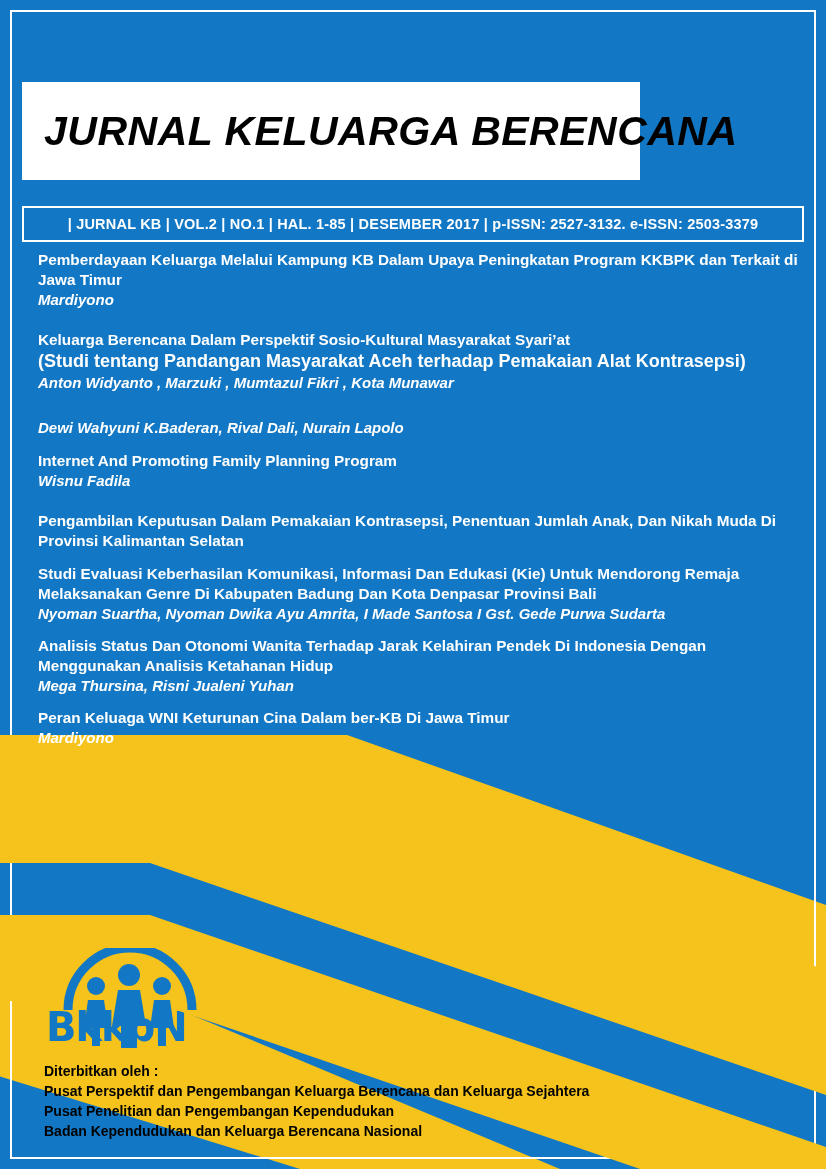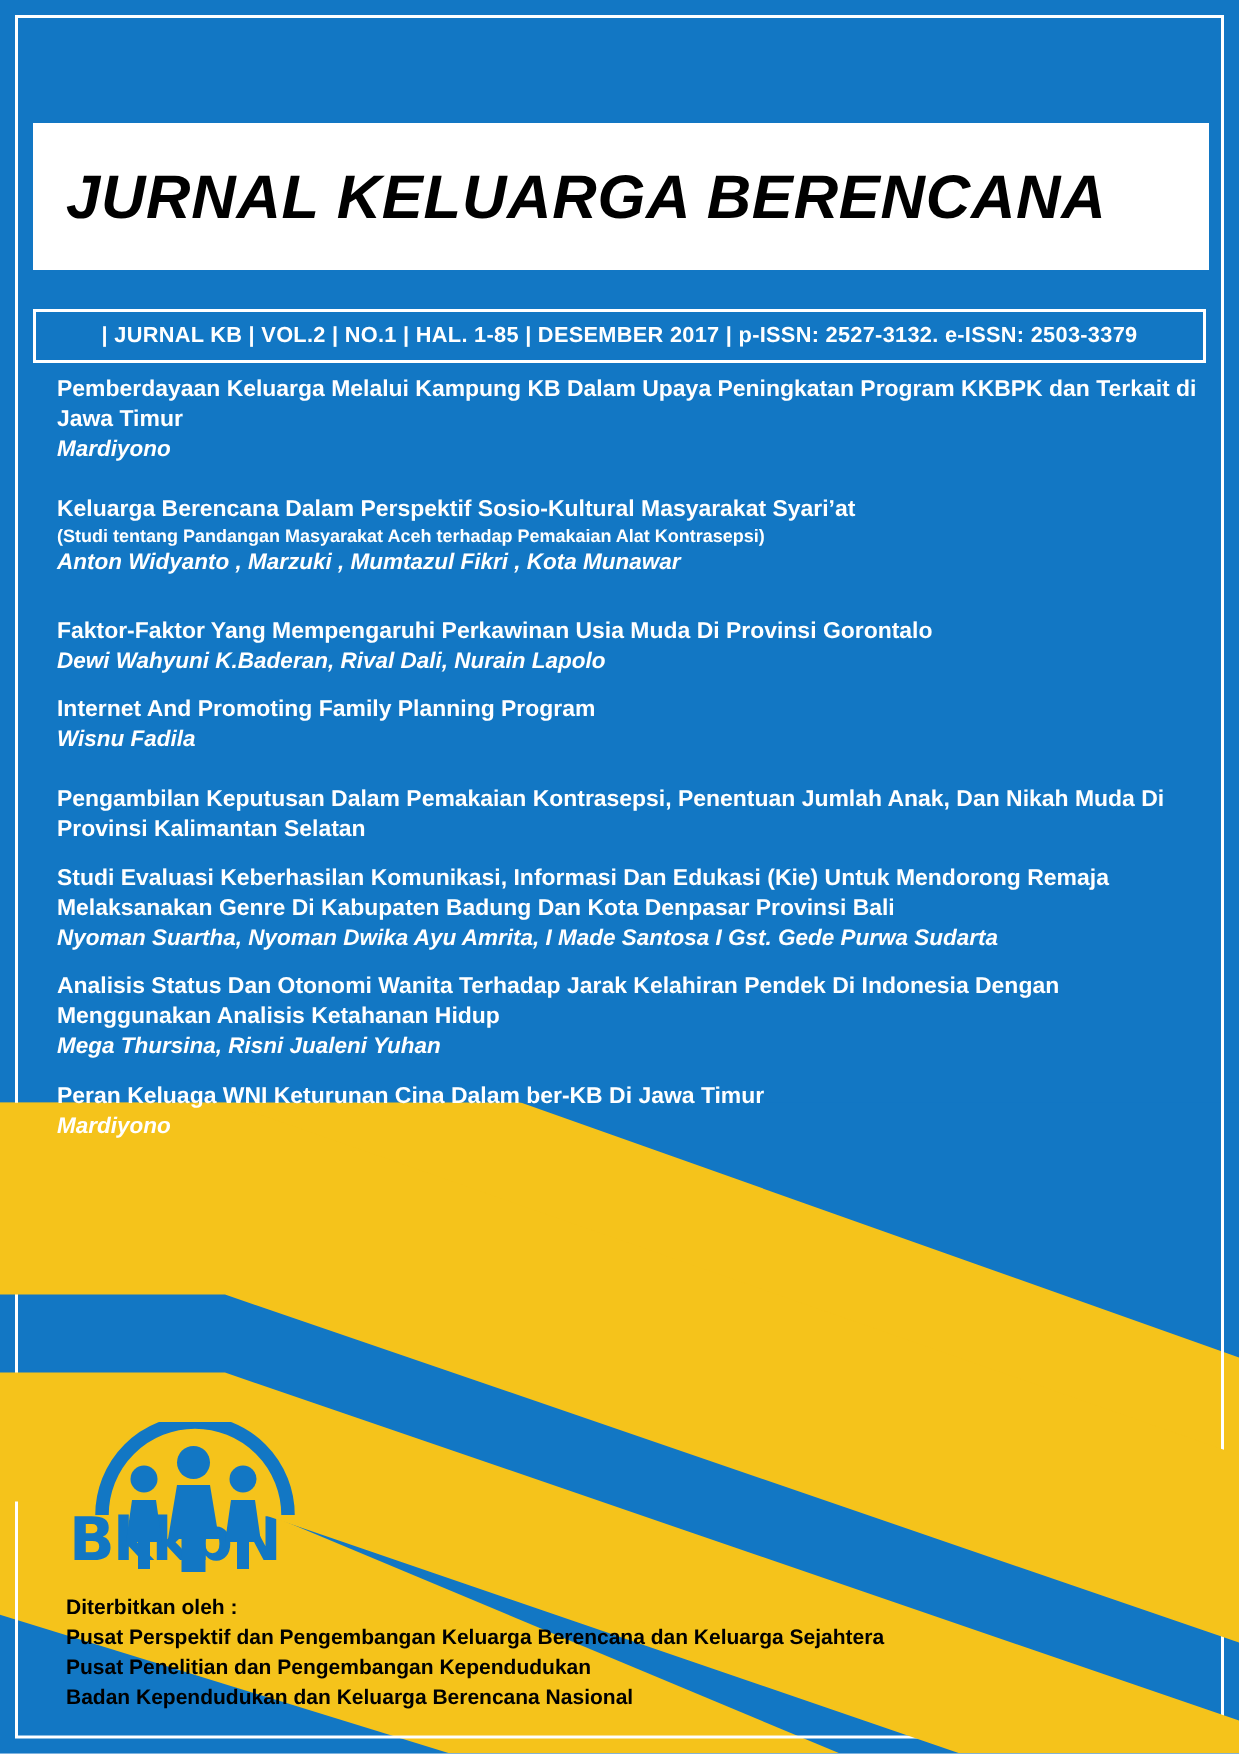--- a/index.html
+++ b/index.html
@@ -31,21 +31,21 @@
     top: 735px;
     width: 826px;
     height: 434px;
     pointer-events: none;
   }
   
   .title-banner {
     position: absolute;
     left: 22px;
     top: 82px;
-    width: 784px;
+    width: 618px;
     height: 98px;
     background: #ffffff;
     display: flex;
     align-items: center;
   }
   .journal-title {
     font-size: 41px;
     font-weight: bold;
     font-style: italic;
     letter-spacing: 0.5px;
@@ -81,21 +81,21 @@
   }
   .article { margin-bottom: 17px; }
   .article-title {
     color: #ffffff;
     font-size: 15.3px;
     font-weight: bold;
     line-height: 1.30;
   }
   .article-subtitle {
     color: #ffffff;
-    font-size: 12px;
+    font-size: 18px;
     font-weight: bold;
     line-height: 1.25;
   }
   .article-authors {
     color: #ffffff;
     font-size: 15px;
     font-style: italic;
     font-weight: bold;
     line-height: 1.30;
   }
@@ -173,21 +173,20 @@
     </div>
 
 
     <div class="article gap-lg">
       <div class="article-title">Keluarga Berencana Dalam Perspektif Sosio-Kultural Masyarakat Syari’at</div>
       <div class="article-subtitle">(Studi tentang Pandangan Masyarakat Aceh terhadap Pemakaian Alat Kontrasepsi)</div>
       <div class="article-authors">Anton Widyanto , Marzuki , Mumtazul Fikri , Kota Munawar</div>
     </div>
 
     <div class="article gap-sm">
-      <div class="article-title">Faktor-Faktor Yang Mempengaruhi Perkawinan Usia Muda Di Provinsi Gorontalo</div>
       <div class="article-authors">Dewi Wahyuni K.Baderan,  Rival Dali, Nurain Lapolo</div>
     </div>
 
     <div class="article gap-md">
       <div class="article-title">Internet And Promoting Family Planning Program</div>
       <div class="article-authors">Wisnu Fadila</div>
     </div>
 
     <div class="article gap-sm">
       <div class="article-title">Pengambilan Keputusan Dalam Pemakaian Kontrasepsi, Penentuan Jumlah Anak, Dan Nikah Muda Di Provinsi Kalimantan Selatan</div>

